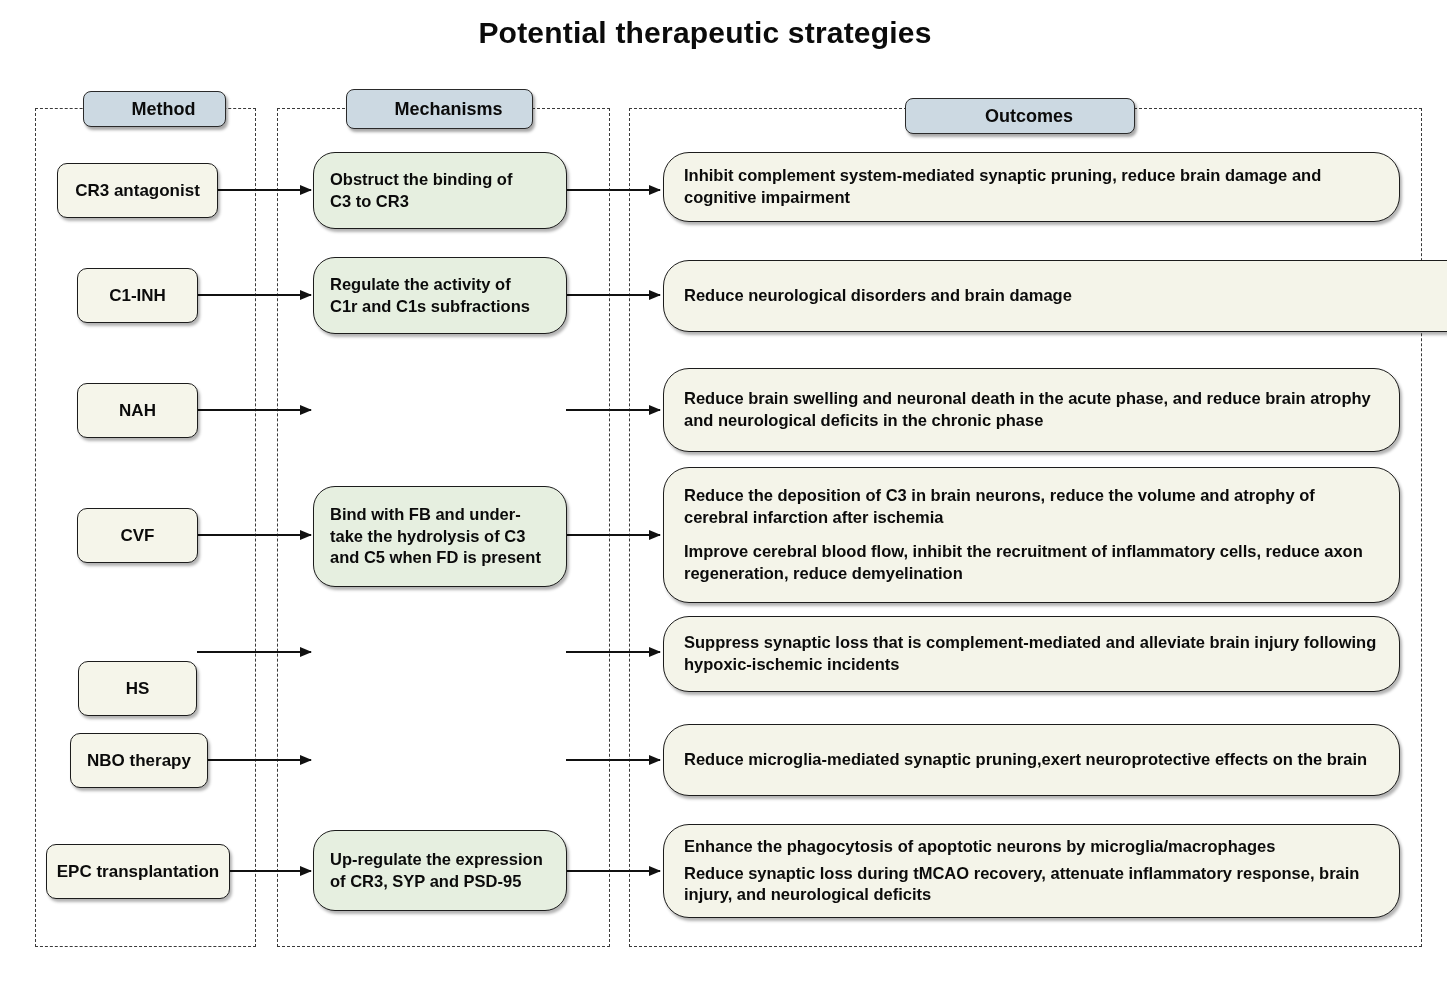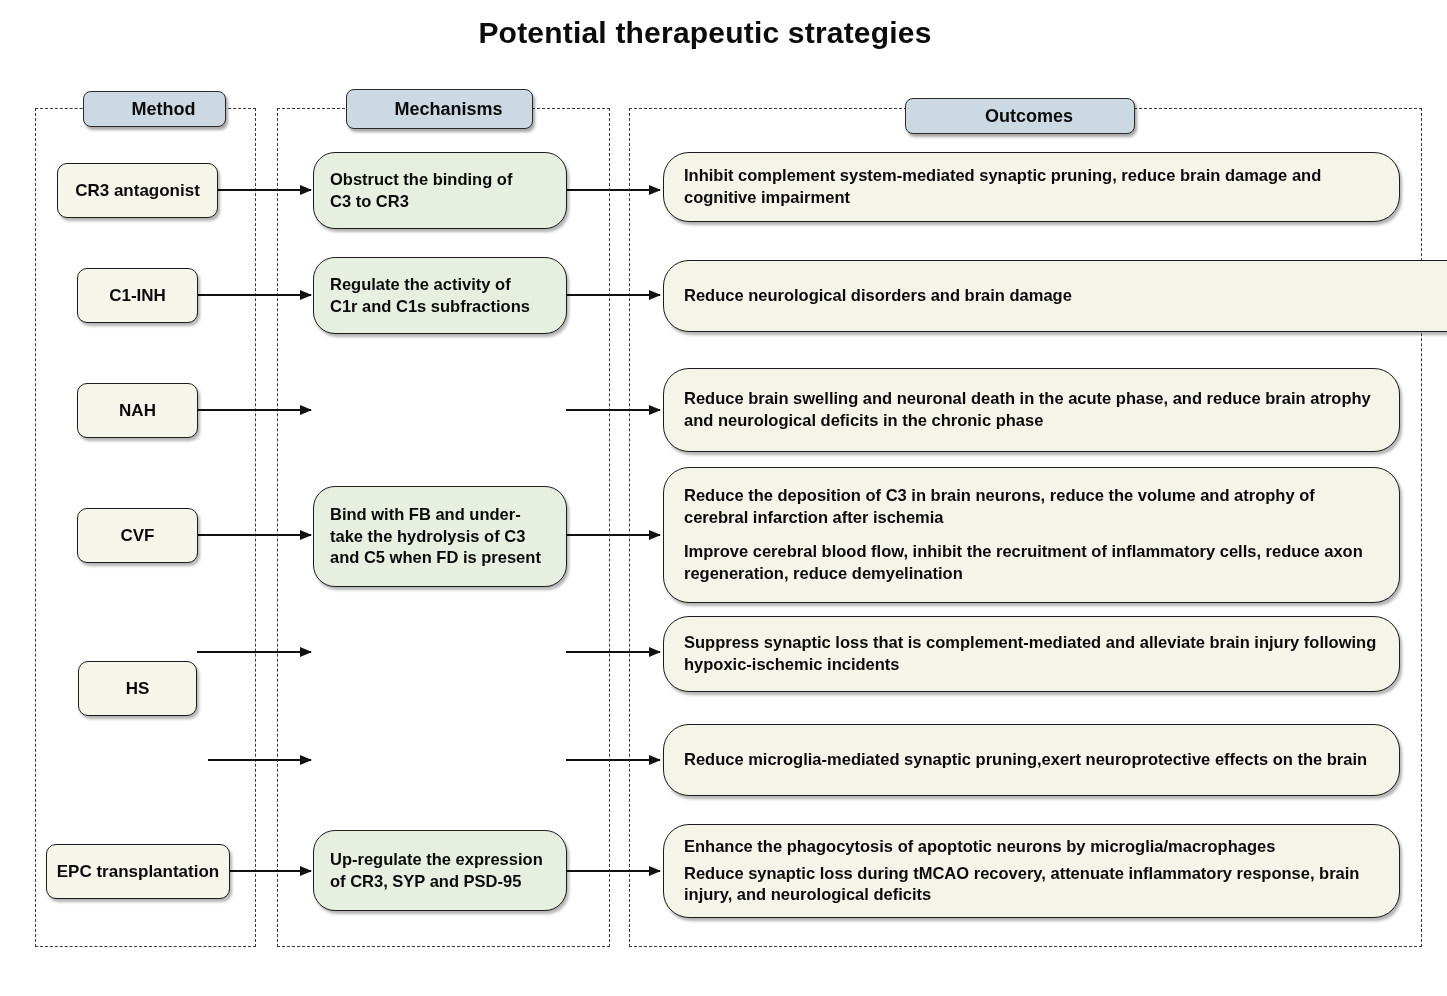--- a/index.html
+++ b/index.html
@@ -120,20 +120,21 @@
     <div class="para" style="margin-top:12px;">Improve cerebral blood flow, inhibit the recruitment of inflammatory cells, reduce axon regeneration, reduce demyelination</div>
   </div>
 
   <div class="method-box" style="left:78px;top:661px;width:117px;height:53px;">HS</div>
   <div class="arrow" style="left:197px;top:651px;width:114px;"></div>
   <div class="arrow" style="left:566px;top:651px;width:94px;"></div>
   <div class="outcome-box" style="left:663px;top:616px;width:737px;height:76px;">
     <div class="para">Suppress synaptic loss that is complement-mediated and alleviate brain injury following hypoxic-ischemic incidents</div>
   </div>
 
+  <div class="method-box" style="left:70px;top:733px;width:136px;height:53px;">NBO therapy</div>
   <div class="arrow" style="left:208px;top:759px;width:103px;"></div>
   <div class="arrow" style="left:566px;top:759px;width:94px;"></div>
   <div class="outcome-box" style="left:663px;top:724px;width:737px;height:72px;">
     <div class="para">Reduce microglia-mediated synaptic pruning,exert neuroprotective effects on the brain</div>
   </div>
 
   <div class="method-box" style="left:46px;top:844px;width:182px;height:53px;">EPC  transplantation</div>
   <div class="arrow" style="left:230px;top:870px;width:81px;"></div>
   <div class="mech-box" style="left:313px;top:830px;width:252px;height:79px;">
     <div class="mech-text">Up-regulate the expression

